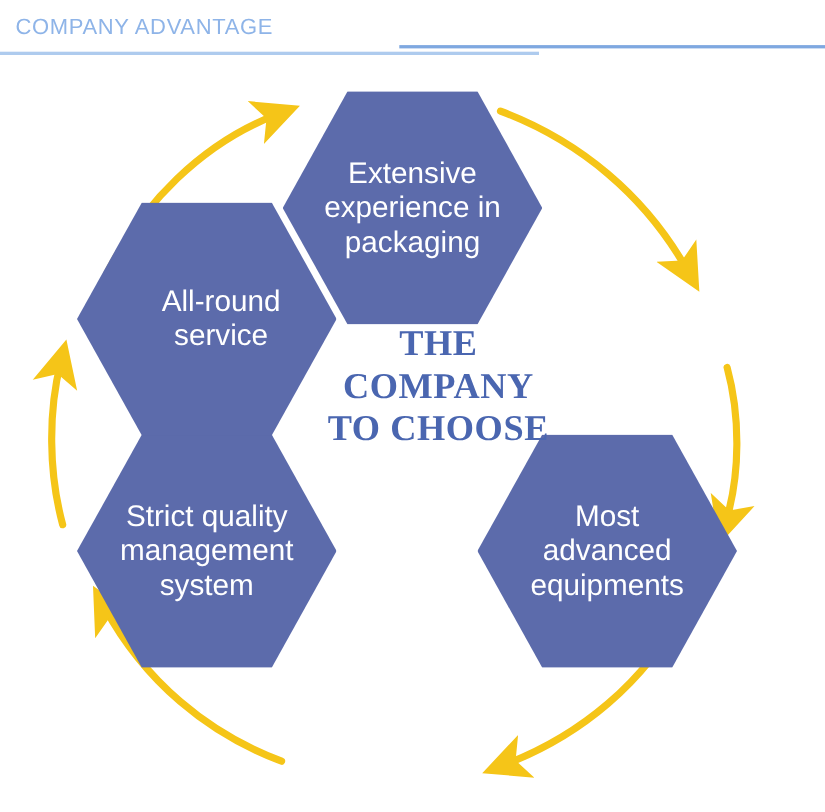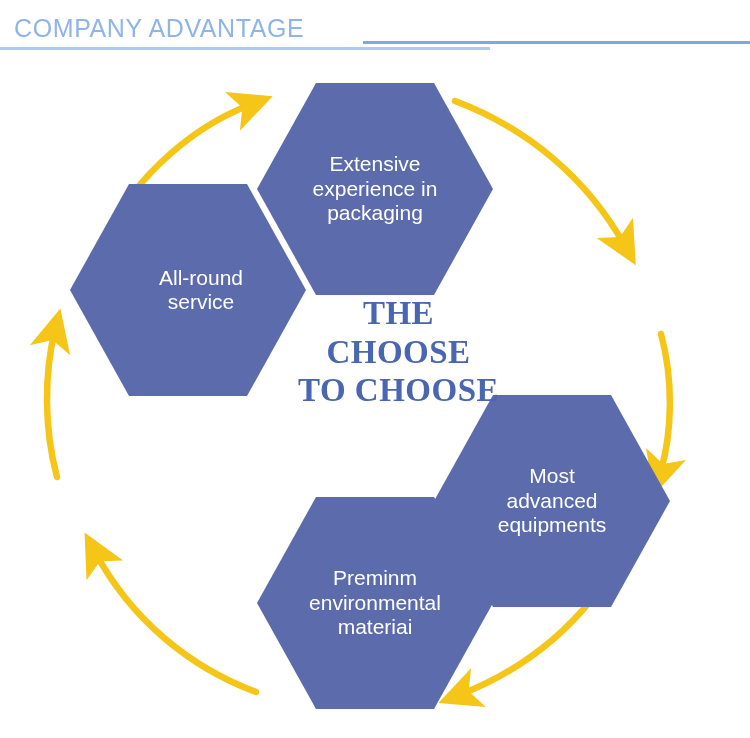--- a/index.html
+++ b/index.html
@@ -20,21 +20,21 @@
     position: absolute;
     left: 0;
     top: 0;
     width: 750px;
     height: 56px;
   }
   #header-title {
     position: absolute;
     left: 14px;
     top: 14px;
-    font-size: 25px;
+    font-size: 20px;
     letter-spacing: 0.6px;
     color: #8eb4e8;
     font-family: "Liberation Sans", sans-serif;
     font-weight: 400;
     white-space: nowrap;
   }
   #header-rule-short {
     position: absolute;
     left: 363px;
     top: 41px;
@@ -81,21 +81,21 @@
     background: #5c6bab;
     -webkit-clip-path: polygon(25% 0%, 75% 0%, 100% 50%, 75% 100%, 25% 100%, 0% 50%);
     clip-path: polygon(25% 0%, 75% 0%, 100% 50%, 75% 100%, 25% 100%, 0% 50%);
     display: flex;
     align-items: center;
     justify-content: center;
     box-sizing: border-box;
   }
   .hex-label {
     color: #ffffff;
-    font-size: 21px;
+    font-size: 27px;
     line-height: 1.16;
     text-align: center;
     font-family: "Liberation Sans", sans-serif;
     font-weight: 400;
     width: 210px;
     white-space: pre-line;
   }
 
   
   #hex-top          { left: 257px; top:  27px; }
@@ -178,33 +178,33 @@
 packaging</div>
     </div>
 
 
     <div class="hex" id="hex-bottom-right">
       <div class="hex-label">Most
 advanced
 equipments</div>
     </div>
 
-    <div class="hex" id="hex-bottom">
-      <div class="hex-label">Preminm
-environmental
-materiai</div>
-    </div>
-
+
+    <div class="hex" id="hex-bottom-left">
+      <div class="hex-label">Strict quality
+management
+system</div>
+    </div>
 
     <div class="hex" id="hex-top-left">
       <div class="hex-label">All-round
 service</div>
     </div>
 
   </div>
 
   <div id="center-block">
     <div class="center-line">THE</div>
-    <div class="center-line">CHOOSE</div>
+    <div class="center-line">COMPANY</div>
     <div class="center-line">TO CHOOSE</div>
   </div>
 
 </div>
 
 </body></html>

